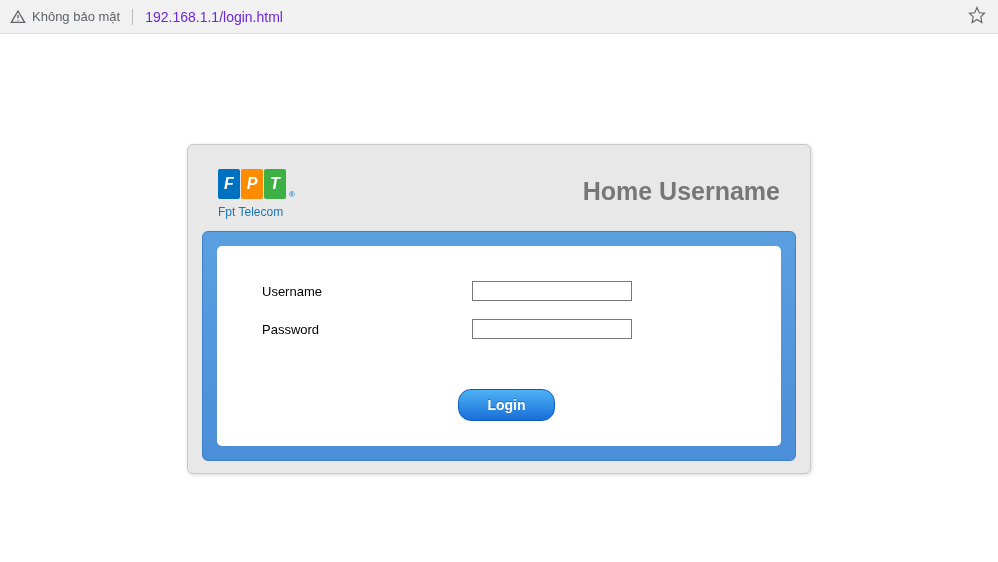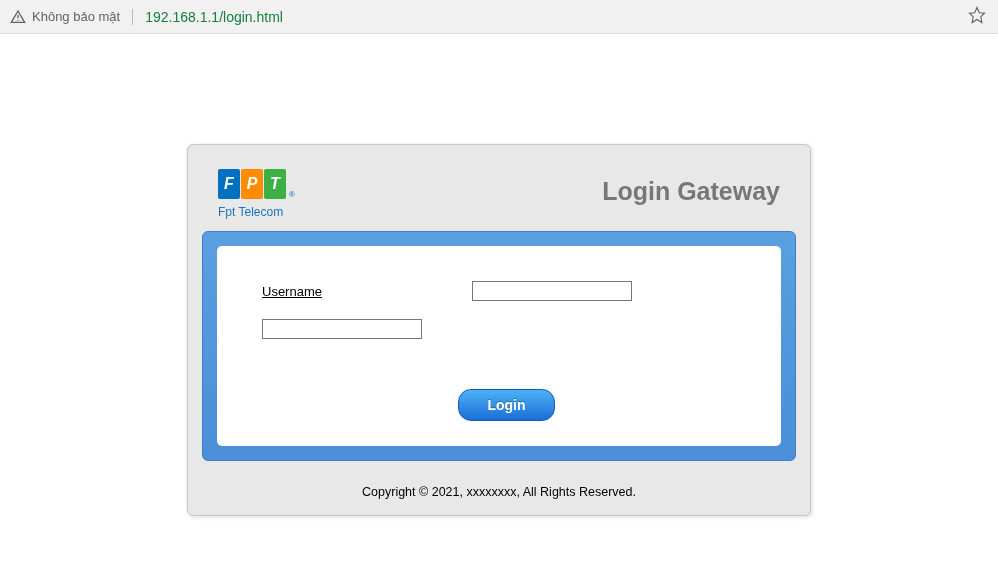--- a/index.html
+++ b/index.html
@@ -29,21 +29,21 @@
       color: #5f6368;
       font-size: 13px;
       padding-right: 12px;
       border-right: 1px solid #bbb;
       margin-right: 12px;
     }
     .security-warning svg {
       margin-right: 6px;
     }
     .url-text {
-      color: #15803d;
+      color: #6d28d9;
       font-size: 14px;
     }
     .star-icon {
       position: absolute;
       right: 12px;
       top: 50%;
       transform: translateY(-50%);
       color: #5f6368;
     }
     .login-panel {
@@ -110,21 +110,20 @@
       background: linear-gradient(180deg, #5a9fe0 0%, #4a8fd8 100%);
       border: 1px solid #3e7fc5;
       border-radius: 6px;
       padding: 14px;
     }
     .login-form-inner {
       background: #fff;
       border-radius: 5px;
       padding: 35px 30px 20px 45px;
       min-height: 200px;
-      text-decoration: underline;
     }
     .form-row {
       display: flex;
       align-items: center;
       margin-bottom: 18px;
     }
     .form-label {
       width: 210px;
       font-size: 13px;
       color: #000;
@@ -182,32 +181,32 @@
   <div class="panel-header">
     <div class="logo-block">
       <div class="logo-boxes">
         <div class="logo-box logo-f">F</div>
         <div class="logo-box logo-p">P</div>
         <div class="logo-box logo-t">T</div>
         <span class="logo-reg">®</span>
       </div>
       <div class="brand-name">Fpt Telecom</div>
     </div>
-    <div class="panel-title">Login Gateway</div>
+    <div class="panel-title">Home Username</div>
   </div>
 
   <div class="login-form-wrap">
     <div class="login-form-inner">
       <div class="form-row">
         <label class="form-label">Username</label>
         <input type="text" class="form-input" value="" style="">
       </div>
       <div class="form-row">
+        <label class="form-label">Password</label>
         <input type="password" class="form-input" value="" style="">
       </div>
       <div class="login-button-wrap">
         <button class="login-button">Login</button>
       </div>
     </div>
   </div>
 
-  <div class="copyright">Copyright © 2021, xxxxxxxx, All Rights Reserved.</div>
 </div>
 
 </body></html>

